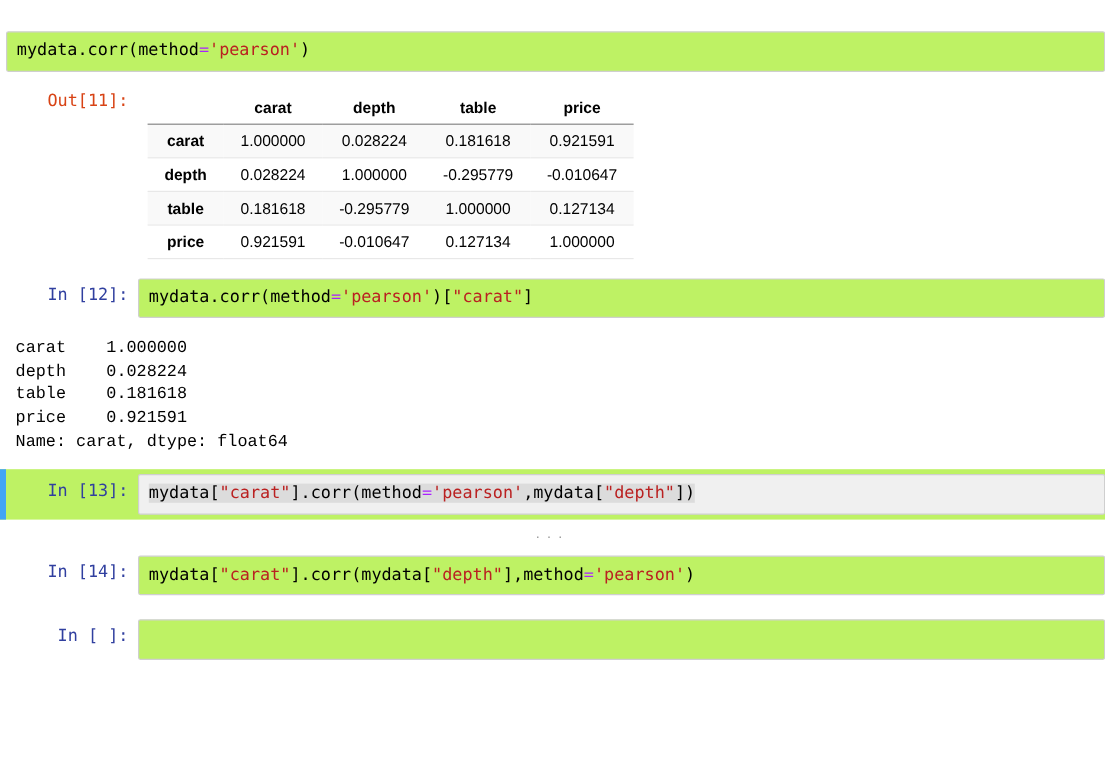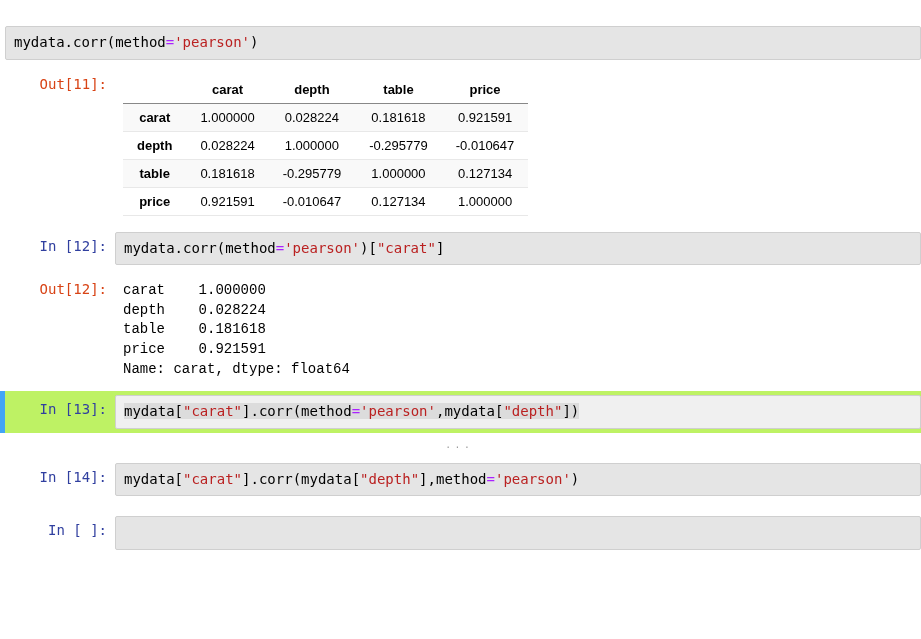--- a/index.html
+++ b/index.html
@@ -32,21 +32,21 @@
     padding: 6px 8px 0 0;
     font-family: Menlo, Consolas, "DejaVu Sans Mono", monospace;
     font-size: 14px;
     color: #303F9F;
     user-select: none;
   }
   .prompt.out { color: #D84315; }
   .input-area {
     flex: 1;
     border: 1px solid #cfcfcf;
-    background: #e5e5e5;
+    background: #bef264;
     padding: 6px 8px;
     font-family: Menlo, Consolas, "DejaVu Sans Mono", monospace;
     font-size: 14px;
     line-height: 1.4;
     border-radius: 2px;
     margin-right: 0;
   }
   .cell.selected .input-area {
     background: #f0f0f0;
   }
@@ -151,21 +151,20 @@
     </table>
   </div>
 </div>
 
 <div class="cell">
   <div class="prompt">In  [12]:</div>
   <div class="input-area"><span class="tok-id">mydata</span><span class="tok-punc">.</span><span class="tok-id">corr</span><span class="tok-punc">(</span><span class="tok-id">method</span><span class="tok-op">=</span><span class="tok-str">'pearson'</span><span class="tok-punc">)[</span><span class="tok-str">"carat"</span><span class="tok-punc">]</span></div>
 </div>
 
 <div class="cell">
-  <div class="prompt out">Out[12]:</div>
   <div class="output-area">carat    1.000000
 depth    0.028224
 table    0.181618
 price    0.921591
 Name: carat, dtype: float64</div>
 </div>
 
 <div class="cell selected">
   <div class="prompt">In  [13]:</div>
   <div class="input-area"><span class="highlight-run"><span class="tok-id">mydata</span><span class="tok-punc">[</span><span class="tok-str">"carat"</span><span class="tok-punc">]</span><span class="tok-punc">.</span><span class="tok-id">corr</span><span class="tok-punc">(</span><span class="tok-id">method</span><span class="tok-op">=</span><span class="tok-str">'pearson'</span><span class="tok-punc">,</span><span class="tok-id">mydata</span><span class="tok-punc">[</span><span class="tok-str">"depth"</span><span class="tok-punc">])</span></span></div>

